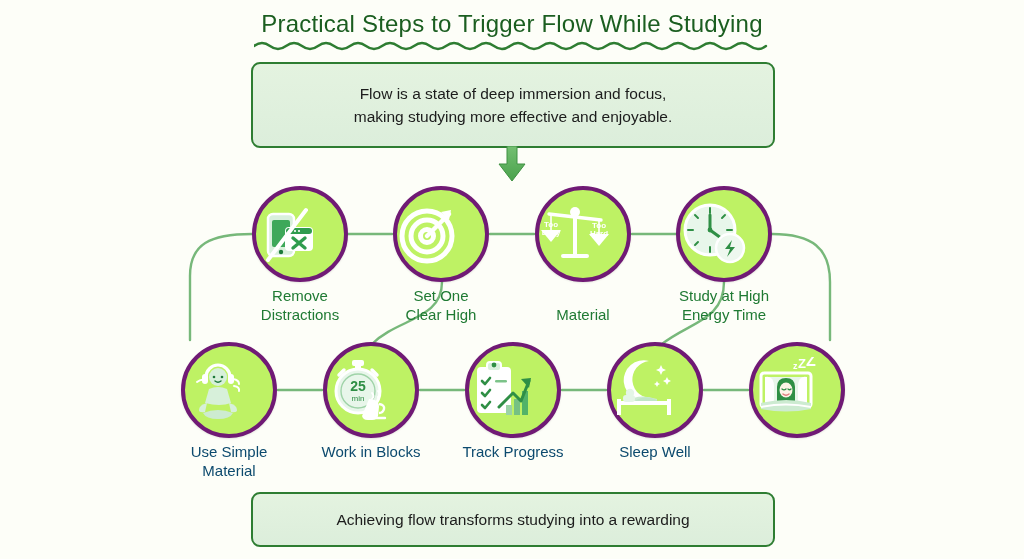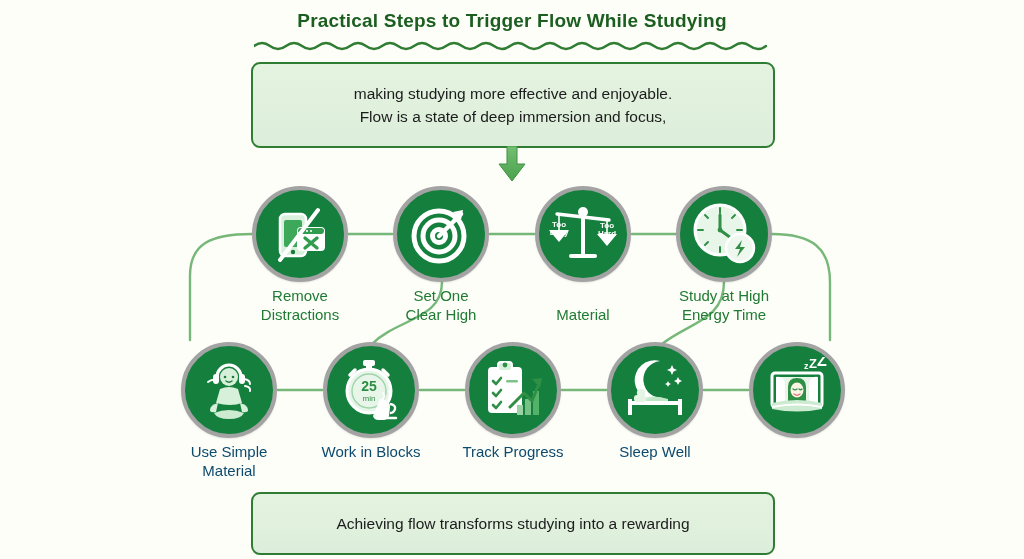--- a/index.html
+++ b/index.html
@@ -9,21 +9,21 @@
     font-family:"Liberation Sans", sans-serif;
     overflow:hidden;
     position:relative;
   }
   #stage{position:absolute;inset:0;}
 
   
   .title{
     position:absolute;left:0;right:0;top:10px;
     text-align:center;
-    font-size:19px;font-weight:bold;letter-spacing:.2px;
+    font-size:24px;font-weight:normal;letter-spacing:.2px;
     color:#1b5e20;
   }
   .title-wave{
     position:absolute;left:50%;transform:translateX(-50%);
     top:40px;width:516px;height:12px;
   }
 
   
   .callout{
     position:absolute;
@@ -31,38 +31,38 @@
     border:2px solid #2e7d32;
     border-radius:9px;
     display:flex;align-items:center;justify-content:center;
     text-align:center;
     color:#1c1c1c;
     font-size:15.5px;line-height:23px;
     box-sizing:border-box;
     padding:6px 14px;
   }
   #intro-box{left:251px;top:62px;width:524px;height:86px;}
-  #outro-box{left:251px;top:492px;width:524px;height:63px;}
+  #outro-box{left:251px;top:492px;width:524px;height:55px;}
 
   .arrow-down{position:absolute;left:497px;top:146px;width:30px;height:36px;}
 
   
   #connectors{position:absolute;left:0;top:0;width:1024px;height:559px;
     pointer-events:none;}
 
   
   .node{position:absolute;width:0;height:0;}
   .bubble{
     position:absolute;
     left:-48px;top:-48px;
     width:96px;height:96px;border-radius:50%;
-    background:#15803d;
-    border:4px solid #a3a3a3;
+    background:#bef264;
+    border:4px solid #701a75;
     box-sizing:border-box;
-    display:flex;align-items:center;justify-content:center;
+    display:flex;align-items:center;
     box-shadow:0 1px 2px rgba(0,0,0,.10);
   }
   .bubble svg{display:block;}
   .node-label{
     position:absolute;
     left:-95px;top:52px;width:190px;
     text-align:center;
     font-size:15px;font-weight:normal;line-height:19px;
     color:#1f7a33;
   }
@@ -73,22 +73,22 @@
 
 <div id="stage">
 
   <div class="title">Practical Steps to Trigger Flow While Studying</div>
   <svg class="title-wave" viewBox="0 0 516 12" preserveAspectRatio="none">
     <path d="M0,6 Q8,0 16,6 T32,6 T48,6 T64,6 T80,6 T96,6 T112,6 T128,6 T144,6 T160,6 T176,6 T192,6 T208,6 T224,6 T240,6 T256,6 T272,6 T288,6 T304,6 T320,6 T336,6 T352,6 T368,6 T384,6 T400,6 T416,6 T432,6 T448,6 T464,6 T480,6 T496,6 T512,6" fill="none" stroke="#2e7d32" stroke-width="2.4" stroke-linecap="round"></path>
   </svg>
 
   <div class="callout" id="intro-box">
     <div>
+      <div>Flow is a state of deep immersion and focus,</div>
       <div>making studying more effective and enjoyable.</div>
-      <div>Flow is a state of deep immersion and focus,</div>
     </div>
   </div>
 
   <svg class="arrow-down" viewBox="0 0 30 36">
     <defs>
         <linearGradient id="agrad" x1="0" y1="0" x2="0" y2="1">
       <stop offset="0" stop-color="#74bf72"></stop>
           <stop offset="1" stop-color="#4aa24c"></stop>
     </linearGradient>
       </defs>

